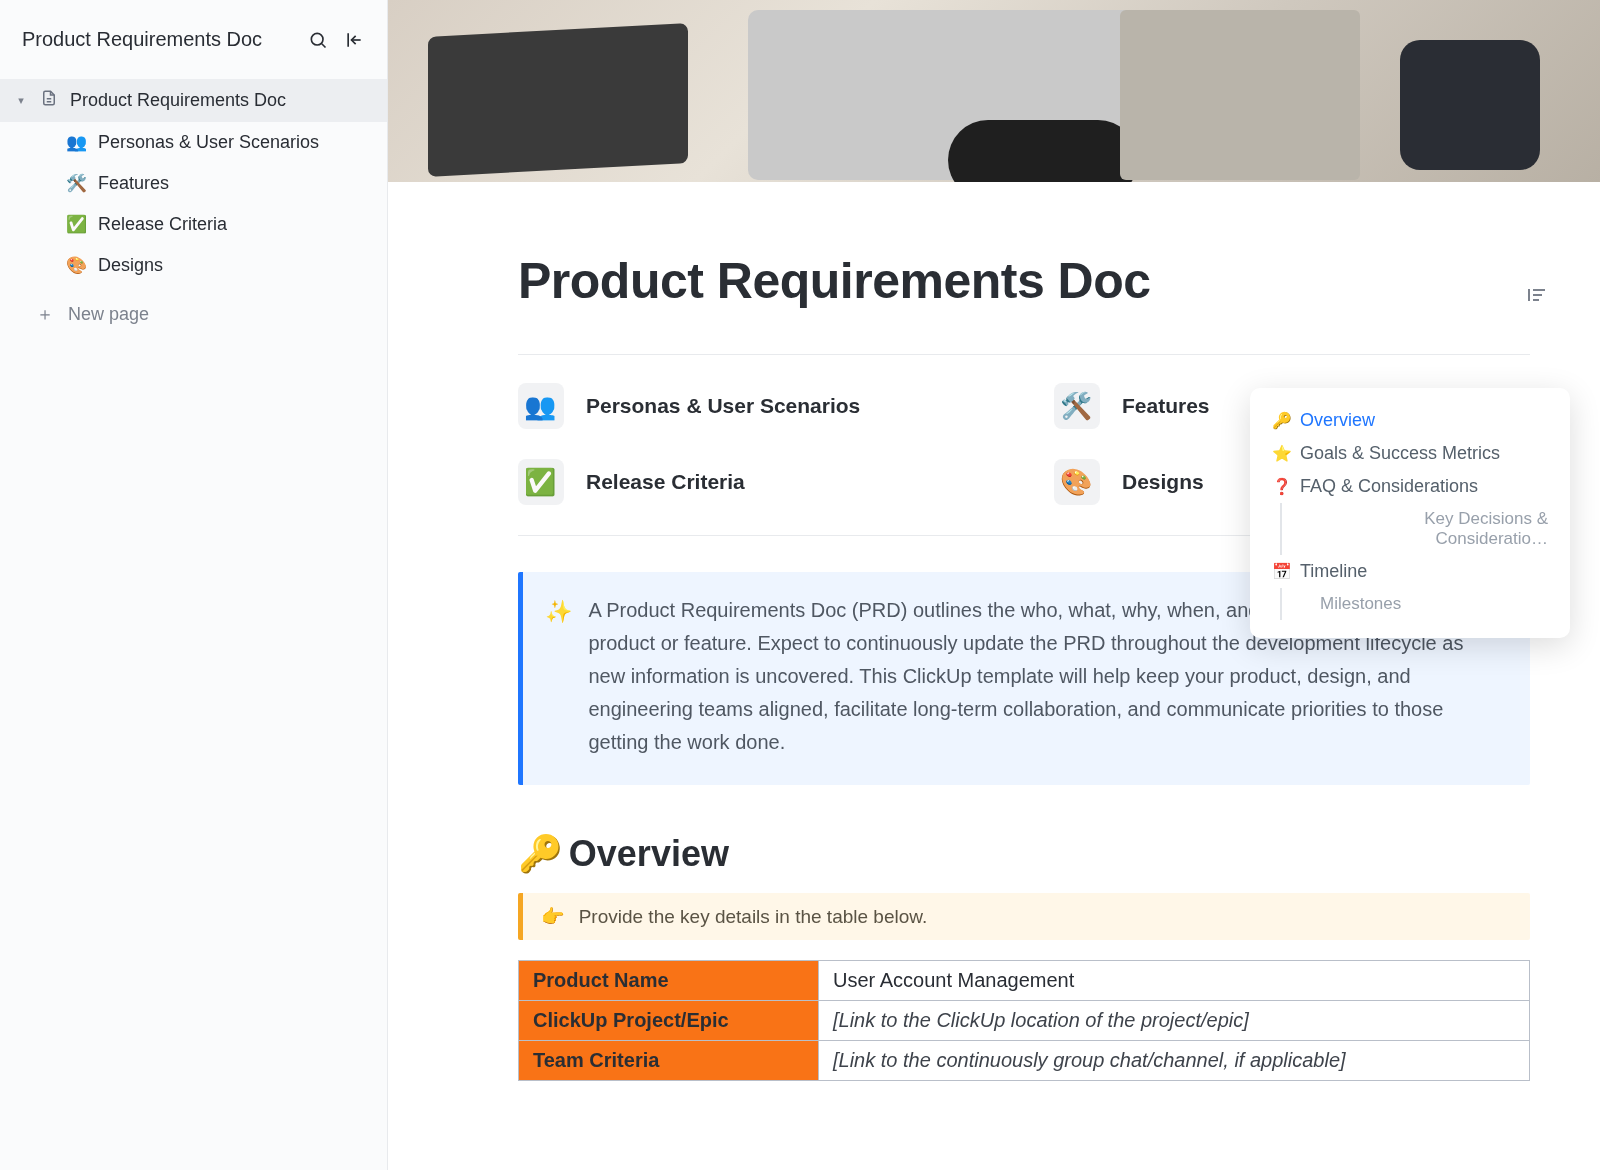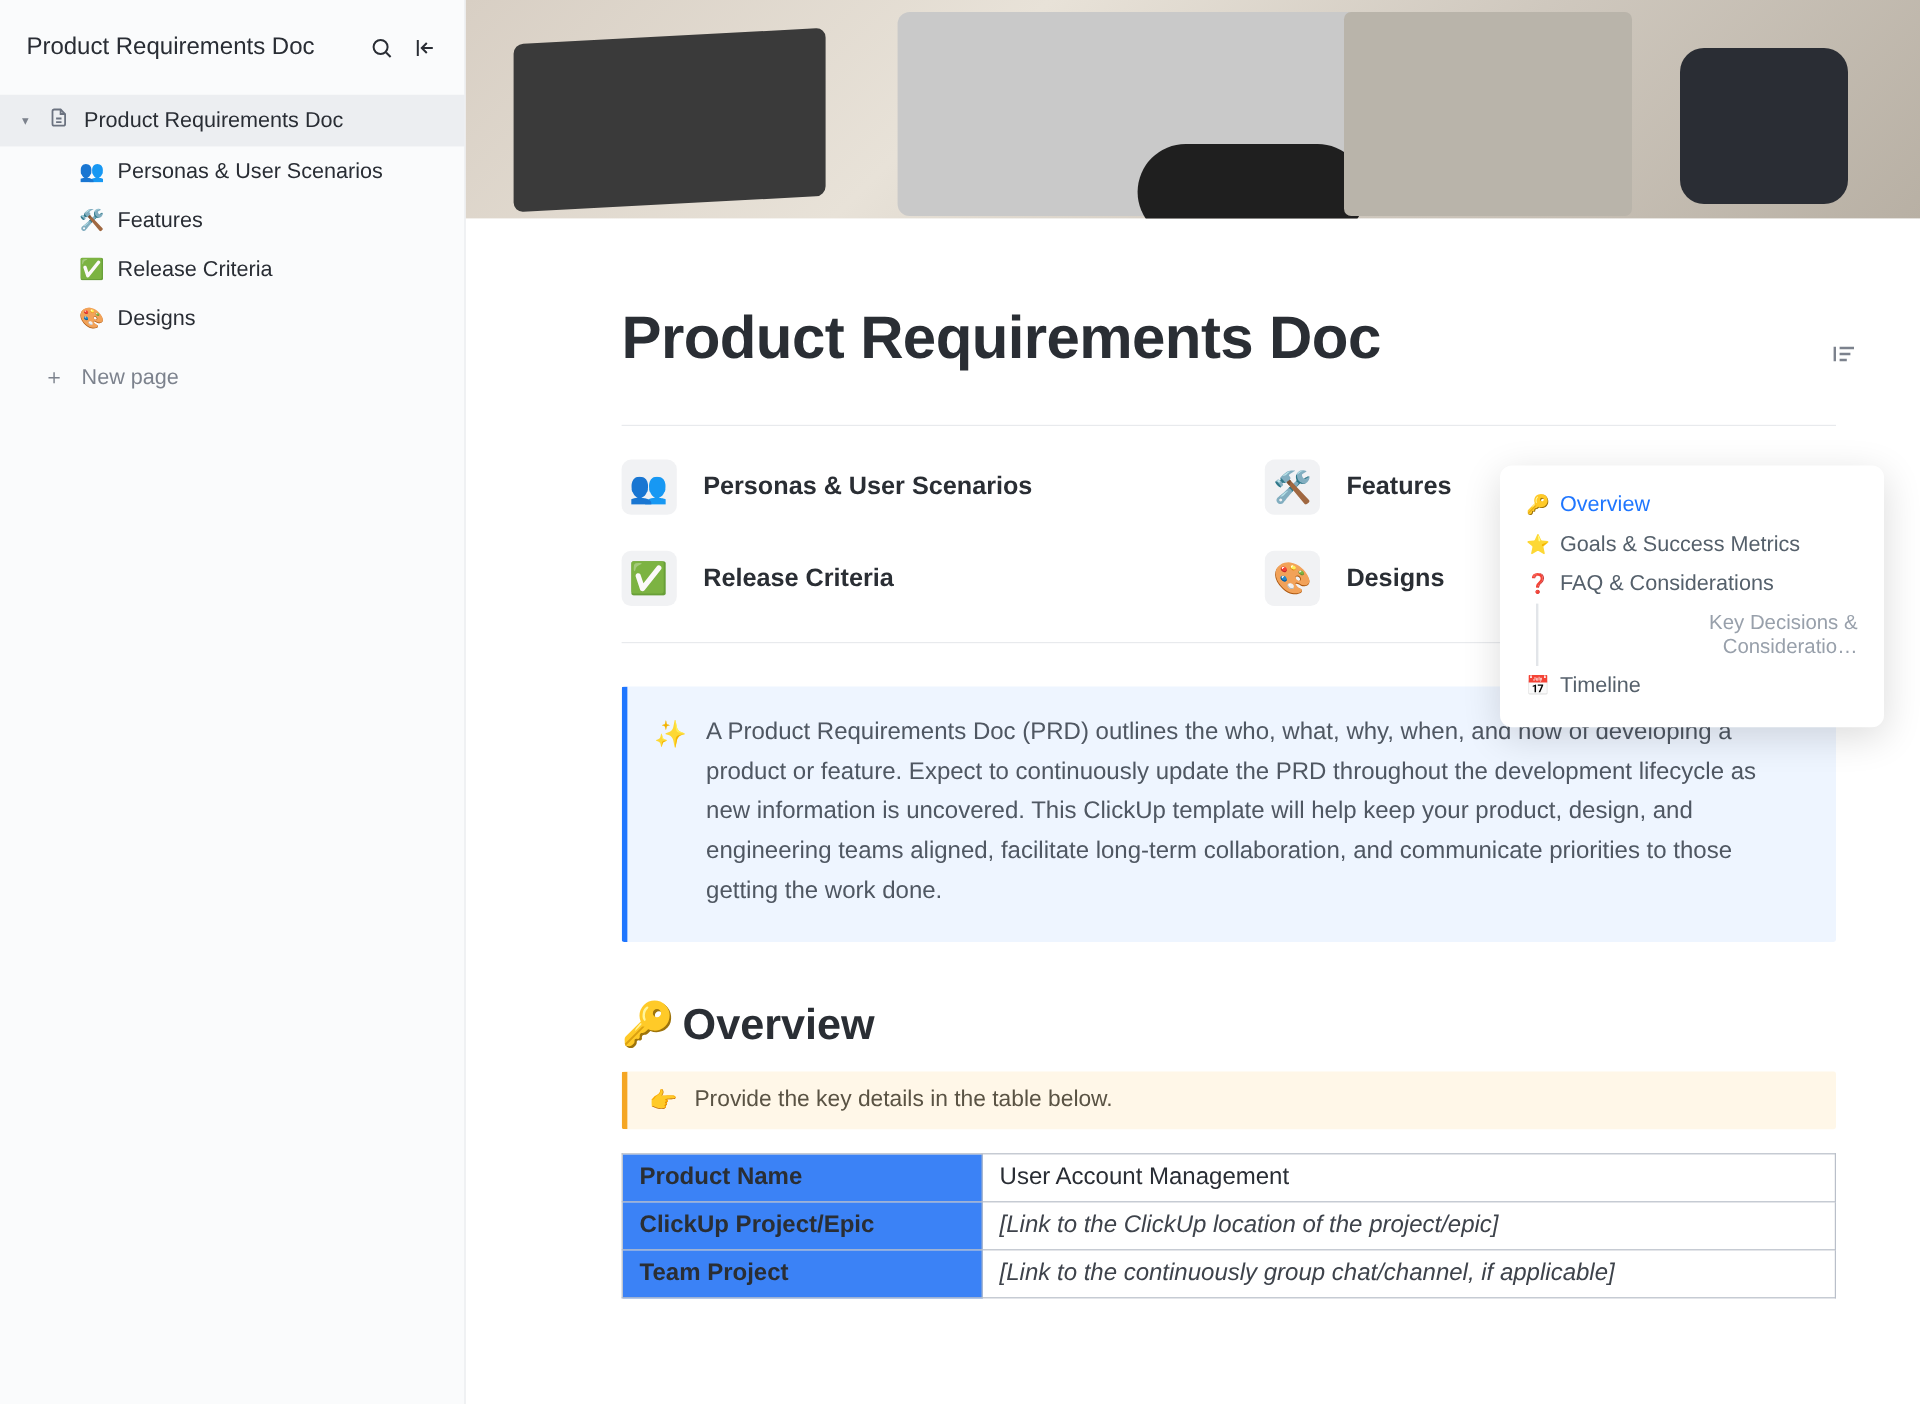--- a/index.html
+++ b/index.html
@@ -142,21 +142,21 @@
     margin-top: 20px;
     border-collapse: collapse;
     width: 100%;
     font-size: 20px;
   }
   table.info td {
     border:1px solid #b9bfc9;
     padding: 8px 14px;
   }
   table.info td.key {
-    background:#3b82f6;
+    background:#f97316;
     font-weight:700;
     width: 300px;
     color:#2a2e34;
   }
   table.info td .ital { font-style: italic; color:#3e434b;text-align:center; }
 
   
   .toc {
     position:absolute;
     right: 30px;
@@ -300,21 +300,21 @@
       <tbody>
           <tr>
         <td class="key">Product Name</td>
         <td><span>User Account Management</span></td>
       </tr>
       <tr>
         <td class="key">ClickUp Project/Epic</td>
         <td><span class="ital">[Link to the ClickUp location of the project/epic]</span></td>
       </tr>
       <tr>
-        <td class="key">Team Project</td>
+        <td class="key">Team Criteria</td>
         <td><span class="ital">[Link to the continuously group chat/channel, if applicable]</span></td>
       </tr>
     </tbody>
       </table>
   </div>
 
   <div class="toc">
     <div class="toc-item active">
       <span class="toc-icon">🔑</span>
       <span>Overview</span>
@@ -327,14 +327,17 @@
       <span class="toc-icon">❓</span>
       <span>FAQ &amp; Considerations</span>
     </div>
     <div class="toc-item toc-sub">
       <span>Key Decisions &amp; Consideratio…</span>
     </div>
     <div class="toc-item">
       <span class="toc-icon">📅</span>
       <span>Timeline</span>
     </div>
+    <div class="toc-item toc-sub">
+      <span>Milestones</span>
+    </div>
   </div>
 </main>
 
 </body></html>

